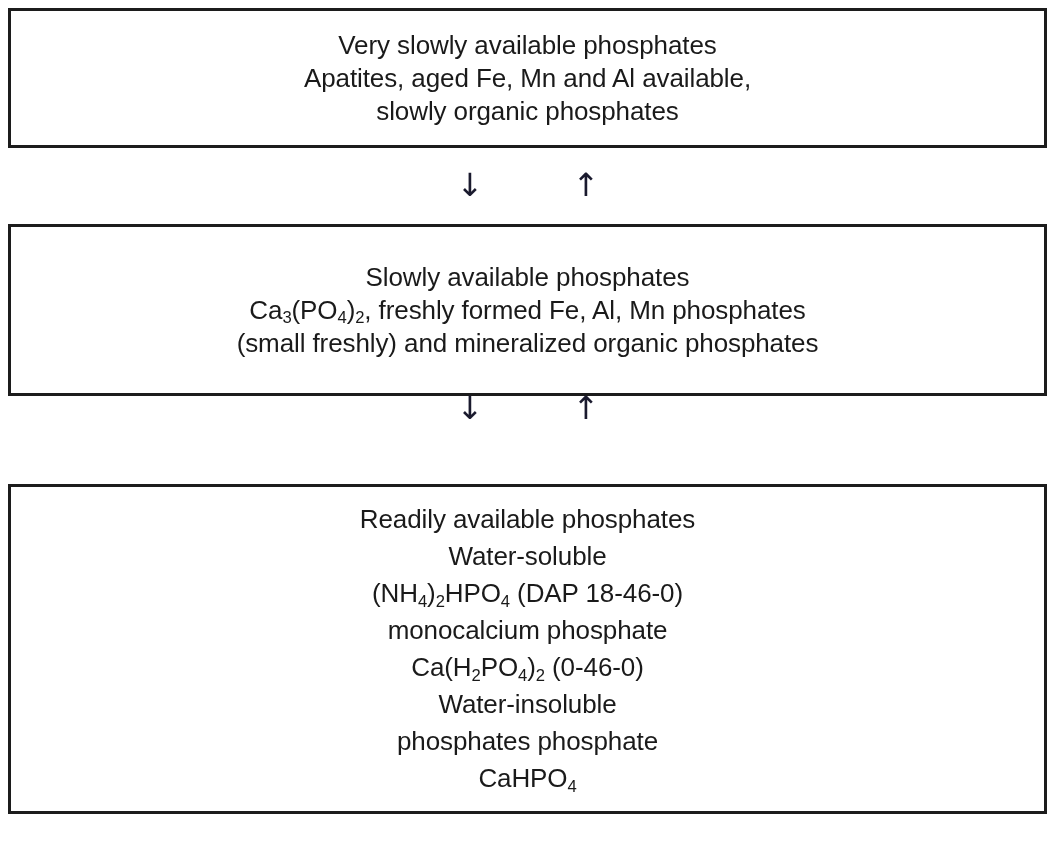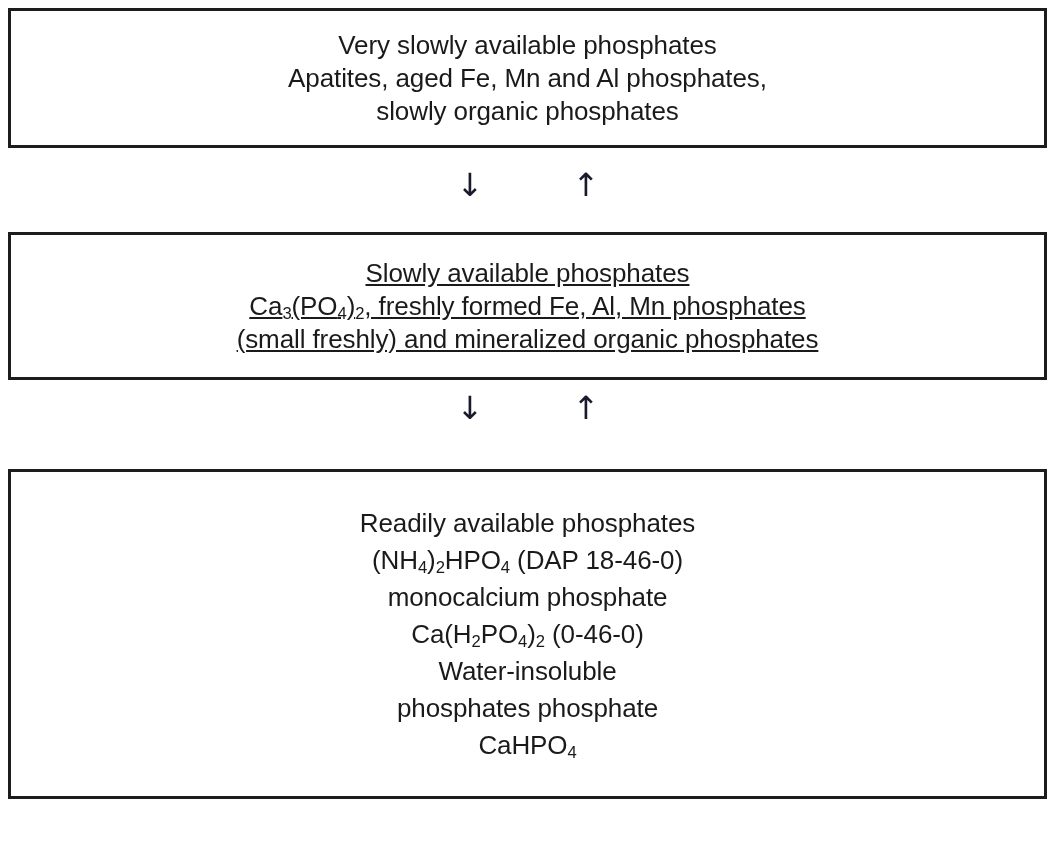--- a/index.html
+++ b/index.html
@@ -27,22 +27,22 @@
     width: 1039px;
     box-sizing: border-box;
     border: 3px solid #1c1c1c;
     background: #ffffff;
     display: flex;
     flex-direction: column;
     align-items: center;
     justify-content: center;
   }
   #box-1 { top: 8px;   height: 140px; }
-  #box-2 { top: 232px; height: 148px; text-decoration: underline; }
-  #box-3 { top: 469px; height: 330px; }
+  #box-2 { top: 224px; height: 172px; }
+  #box-3 { top: 484px; height: 330px; }
 
   .line {
     display: block;
     text-align: center;
     font-size: 26px;
     line-height: 33px;
     white-space: nowrap;
     letter-spacing: -0.1px;
   }
   #box-3 .line { line-height: 37px; }
@@ -77,21 +77,21 @@
   .arrow-down { left: 442px; }
   .arrow-up   { left: 558px; }
 </style>
 </head>
 <body>
 
 <div class="diagram">
 
   <div class="box" id="box-1">
     <span class="line">Very slowly available phosphates</span>
-    <span class="line">Apatites, aged Fe, Mn and Al phosphates,</span>
+    <span class="line">Apatites, aged Fe, Mn and Al available,</span>
     <span class="line">slowly organic phosphates</span>
   </div>
 
   <div class="arrow-row" id="arrow-row-1">
     <span class="arrow arrow-down">↓</span>
     <span class="arrow arrow-up">↑</span>
   </div>
 
   <div class="box" id="box-2">
     <span class="line">Slowly available phosphates</span>
@@ -99,20 +99,21 @@
     <span class="line">(small freshly) and mineralized organic phosphates</span>
   </div>
 
   <div class="arrow-row" id="arrow-row-2">
     <span class="arrow arrow-down">↓</span>
     <span class="arrow arrow-up">↑</span>
   </div>
 
   <div class="box" id="box-3">
     <span class="line">Readily available phosphates</span>
+    <span class="line">Water-soluble</span>
     <span class="line">(NH<sub>4</sub>)<sub>2</sub>HPO<sub>4</sub> (DAP 18-46-0)</span>
     <span class="line">monocalcium phosphate</span>
     <span class="line">Ca(H<sub>2</sub>PO<sub>4</sub>)<sub>2</sub> (0-46-0)</span>
     <span class="line">Water-insoluble</span>
     <span class="line">phosphates phosphate</span>
     <span class="line">CaHPO<sub>4</sub></span>
   </div>
 
 </div>
 

